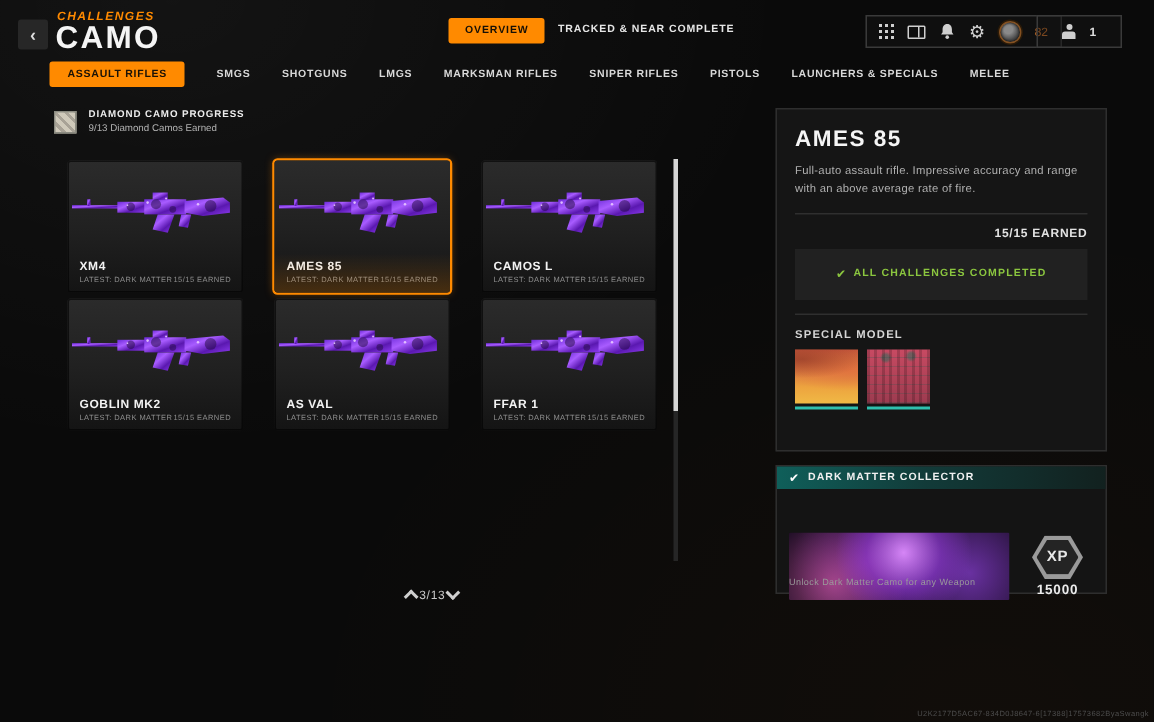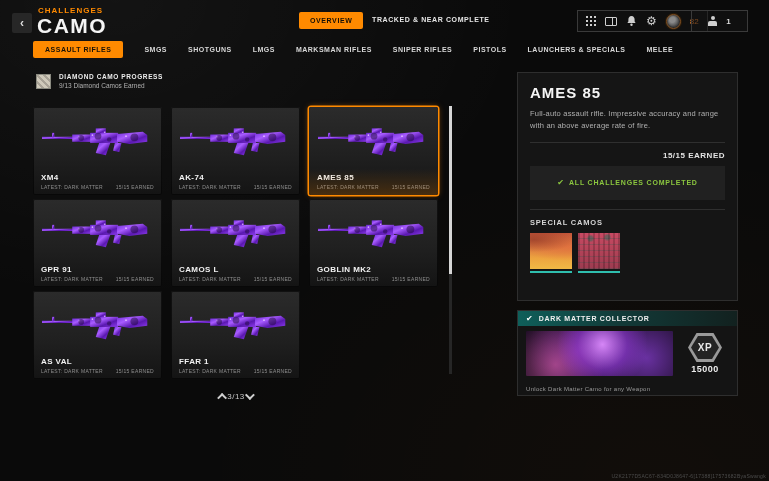--- a/index.html
+++ b/index.html
@@ -13,21 +13,21 @@
       #0a0a0a;
     color:#e8e8e8;
     -webkit-font-smoothing:antialiased;
   }
 
   
   .back-btn { position:absolute; left:12px; top:13px; width:20px; height:20px;
     background:#272727; border-radius:2px; display:flex; align-items:center; justify-content:center;
     color:#ddd; font-size:12px; font-weight:bold; cursor:pointer; }
   .eyebrow { position:absolute; left:38px; top:6px; font-size:8px; font-weight:bold;
-    letter-spacing:1px; color:#ff8a00; }
+    letter-spacing:1px; color:#ff8a00;font-style:italic; }
   .page-title { position:absolute; left:37px; top:14px; font-size:21px; font-weight:800;
     letter-spacing:1.5px; color:#f5f5f5; }
   .overview-btn { position:absolute; left:299px; top:12px; height:17px; padding:0 11px;
     background:#ff8a00; color:#161006; font-size:7px; font-weight:bold; letter-spacing:.6px;
     display:flex; align-items:center; border-radius:2px; cursor:pointer; }
   .tracked-lbl { position:absolute; left:372px; top:16px; font-size:7px; font-weight:bold;
     letter-spacing:.6px; color:#e6e6e6; cursor:pointer; }
 
   .icon-cluster { position:absolute; left:577px; top:10px; height:22px; padding:0 8px;
     border:1px solid #3a3a3a; display:flex; align-items:center; gap:9px; background:rgba(20,20,20,.5); }
@@ -72,36 +72,36 @@
       repeating-linear-gradient(-45deg, rgba(255,255,255,.5) 0 2px, transparent 2px 5px),
       #c9c3b4; }
   .progress-title { font-size:6.5px; font-weight:bold; letter-spacing:.6px; color:#ececec; }
   .progress-sub { font-size:6.5px; color:#b2b2b2; margin-top:2px; }
 
   
   .grid { position:absolute; left:33px; top:107px; display:grid;
     grid-template-columns:repeat(3,129px); grid-auto-rows:88px; gap:4px 9px; }
   .card { position:relative; border-radius:2px; cursor:pointer; overflow:hidden;
     background:linear-gradient(180deg,#2b2b2b,#202020 55%,#141414);
-    box-shadow:inset 0 0 0 1px rgba(0,0,0,.6); }
+    box-shadow:inset 0 0 0 1px rgba(0,0,0,.6);margin-left:12px; }
   .card.selected { box-shadow:0 0 0 1.5px #ff8a00, 0 0 6px rgba(255,138,0,.5); }
   .card.selected::after { content:""; position:absolute; left:0; right:0; bottom:0; height:26px;
     background:linear-gradient(180deg, transparent, rgba(255,138,0,.22)); pointer-events:none; }
   .card svg.rifle { position:absolute; left:50%; top:7px; transform:translateX(-50%);
     width:112px; height:50px; }
   .card-name { position:absolute; left:8px; bottom:13px; font-size:8px; font-weight:bold;
     letter-spacing:.4px; color:#f2f2f2; }
   .card-latest { position:absolute; left:8px; bottom:5px; font-size:5px; letter-spacing:.3px; color:#8f8f8f; }
   .card-earned { position:absolute; right:8px; bottom:5px; font-size:5px; letter-spacing:.3px; color:#8f8f8f; }
 
   .vscroll { position:absolute; left:449px; top:106px; width:3px; height:268px; background:#262626; cursor:pointer; }
   .vscroll .thumb { position:absolute; left:0; top:0; width:3px; height:168px; background:#d6d6d6; }
 
   .pager { position:absolute; left:168px; top:388px; width:136px; height:16px;
-    display:flex; align-items:center; justify-content:center; }
+    display:flex; align-items:center; justify-content:flex-end; }
   .chev { width:7px; height:7px; border-left:2px solid #cfcfcf; border-top:2px solid #cfcfcf; cursor:pointer; }
   .chev.up { transform:rotate(45deg) translateY(2px); }
   .chev.down { transform:rotate(-135deg) translateY(2px); }
   .pager-label { font-size:8px; color:#c8c8c8; letter-spacing:.5px; }
 
   
   .detail { position:absolute; left:517px; top:72px; width:221px; height:229px;
     background:#151515; border:1px solid #2e2e2e; padding:11px 12px; }
   .detail-title { font-size:15px; font-weight:800; letter-spacing:1px; color:#f5f5f5; }
   .detail-desc { margin-top:7px; font-size:7.5px; line-height:1.65; color:#b0b0b0; letter-spacing:.2px; }
@@ -130,21 +130,21 @@
       linear-gradient(180deg, #c84a63 0%, #b04257 55%, #9c3b50 100%); }
   .swatch-bar { height:2.5px; margin-top:2px; background:#2fbfae; }
 
   
   .collector { position:absolute; left:517px; top:310px; width:221px; height:86px;
     background:#141414; border:1px solid #2e2e2e; }
   .collector-hdr { height:15px; display:flex; align-items:center; gap:6px; padding:0 8px;
     background:linear-gradient(90deg, #0f5f5a 0%, #123b39 45%, #12211f 100%); }
   .collector-hdr .chk { color:#fff; font-size:8px; }
   .collector-hdr .txt { color:#f0f0f0; font-size:7px; font-weight:bold; letter-spacing:.7px; }
-  .collector-body { display:flex; padding:5px 8px 0 8px; gap:8px; }
+  .collector-body { display:flex; padding:5px 8px 0 8px; gap:8px;margin-top:24px; }
   .collector-art { flex:1; height:45px; border-radius:1px;
     background:
       radial-gradient(circle at 52% 30%, rgba(222,140,255,.95), rgba(150,60,220,.55) 30%, transparent 55%),
       radial-gradient(circle at 20% 75%, rgba(255,110,190,.55), transparent 40%),
       radial-gradient(circle at 82% 60%, rgba(150,70,230,.65), transparent 45%),
       radial-gradient(circle at 35% 45%, rgba(90,30,140,.8), transparent 50%),
       #160a20; }
   .xp-col { width:48px; display:flex; flex-direction:column; align-items:center; justify-content:center; gap:2px; }
   .hex { position:relative; width:34px; height:29px;
     clip-path:polygon(25% 0,75% 0,100% 50%,75% 100%,25% 100%,0 50%);
@@ -245,41 +245,25 @@
 
 <div class="grid">
   <div class="card">
     <svg class="rifle">
         <use href="#rifle"></use>
       </svg>
     <div class="card-name">XM4</div>
     <div class="card-latest">LATEST: DARK MATTER</div>
     <div class="card-earned">15/15 EARNED</div>
   </div>
-  <div class="card">
-    <svg class="rifle">
-        <use href="#rifle"></use>
-      </svg>
-    <div class="card-name">AK-74</div>
-    <div class="card-latest">LATEST: DARK MATTER</div>
-    <div class="card-earned">15/15 EARNED</div>
-  </div>
   <div class="card selected">
     <svg class="rifle">
         <use href="#rifle"></use>
       </svg>
     <div class="card-name">AMES 85</div>
-    <div class="card-latest">LATEST: DARK MATTER</div>
-    <div class="card-earned">15/15 EARNED</div>
-  </div>
-  <div class="card">
-    <svg class="rifle">
-        <use href="#rifle"></use>
-      </svg>
-    <div class="card-name">GPR 91</div>
     <div class="card-latest">LATEST: DARK MATTER</div>
     <div class="card-earned">15/15 EARNED</div>
   </div>
   <div class="card">
     <svg class="rifle">
         <use href="#rifle"></use>
       </svg>
     <div class="card-name">CAMOS L</div>
     <div class="card-latest">LATEST: DARK MATTER</div>
     <div class="card-earned">15/15 EARNED</div>
@@ -323,21 +307,21 @@
 <div class="detail">
   <div class="detail-title">AMES 85</div>
   <div class="detail-desc">Full-auto assault rifle.  Impressive accuracy and range with an above average rate of fire.</div>
   <hr class="rule">
   <div class="earned-line">15/15 EARNED</div>
   <div class="completed-box">
     <span class="chk">✔</span>
     <span class="txt">ALL CHALLENGES COMPLETED</span>
   </div>
   <hr class="rule">
-  <div class="special-lbl">SPECIAL CAMOS</div>
+  <div class="special-lbl">SPECIAL MODEL</div>
   <div class="swatches">
     <div class="swatch-col">
       <div class="swatch desert"></div>
       <div class="swatch-bar"></div>
     </div>
     <div class="swatch-col">
       <div class="swatch crimson"></div>
       <div class="swatch-bar"></div>
     </div>
   </div>

